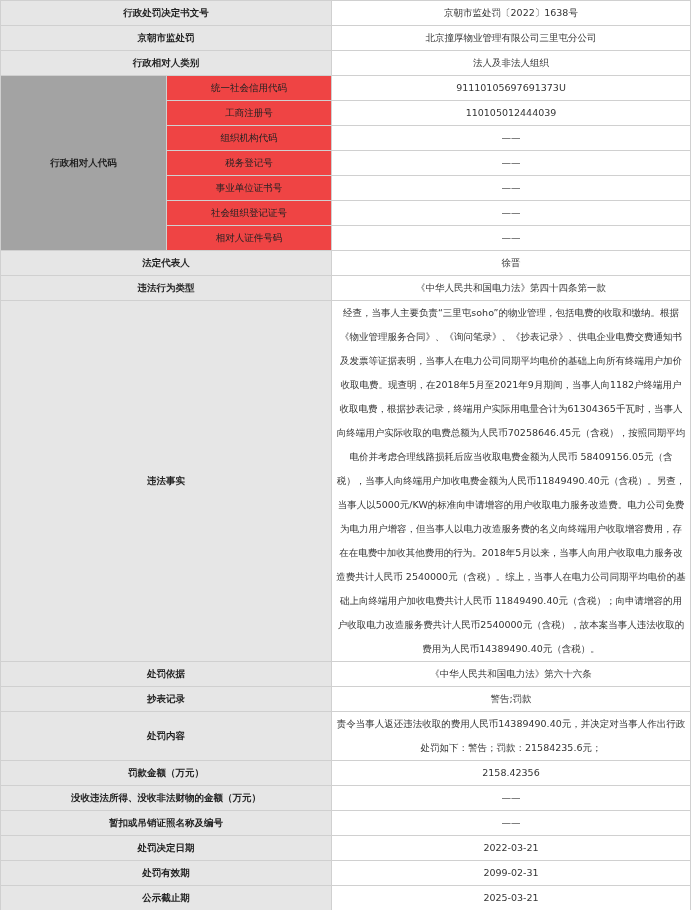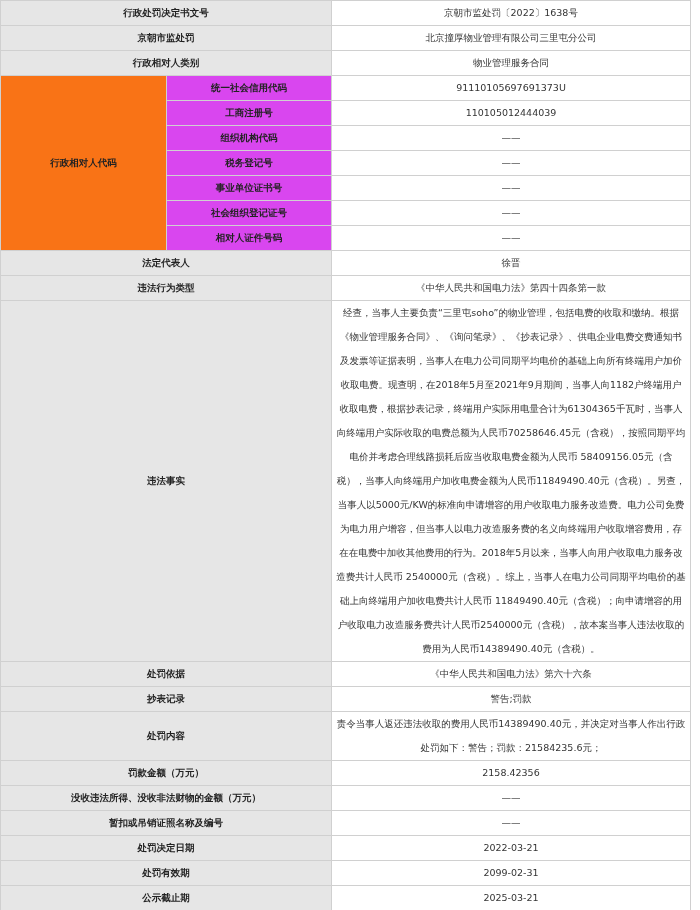--- a/index.html
+++ b/index.html
@@ -4,22 +4,22 @@
 <style>
   html, body { margin: 0; padding: 0; background: #ffffff; }
   body { width: 700px; height: 910px; overflow: hidden; position: relative;
          font-family: "DejaVu Sans", "Liberation Sans", sans-serif; }
   table.record { position: absolute; left: 0; top: 0; width: 690px;
                  border-collapse: collapse; table-layout: fixed; }
   table.record td { border: 1px solid #d0d0d0; text-align: center; vertical-align: middle;
                     font-size: 9.5px; line-height: 24px; padding: 0 4px; }
   td.label { background: #e6e6e6; color: #222; font-weight: bold; }
   td.value { background: #ffffff; color: #333; }
-  td.group { background: #f97316; color: #222; font-weight: bold; }
-  td.sub { background: #d946ef; color: #222; font-weight: bold; }
+  td.group { background: #a3a3a3; color: #222; font-weight: bold; }
+  td.sub { background: #ef4444; color: #222; font-weight: normal; }
   tr.std td { height: 24px; }
   td.facts { text-align: justify; text-align-last: center; line-height: 24.4px;
              padding: 0 7px 0 9px; font-size: 9.5px; }
   td.content { line-height: 20px; padding: 0 2px; }
 </style>
 </head>
 <body>
 
 <table class="record">
   <colgroup>
@@ -31,21 +31,21 @@
     <tr class="std">
       <td class="label" colspan="2">行政处罚决定书文号</td>
       <td class="value">京朝市监处罚〔2022〕1638号</td>
     </tr>
     <tr class="std">
       <td class="label" colspan="2">京朝市监处罚</td>
       <td class="value">北京撞厚物业管理有限公司三里屯分公司</td>
     </tr>
     <tr class="std">
       <td class="label" colspan="2">行政相对人类别</td>
-      <td class="value">物业管理服务合同</td>
+      <td class="value">法人及非法人组织</td>
     </tr>
     <tr class="std">
       <td class="group" rowspan="7">行政相对人代码</td>
       <td class="sub">统一社会信用代码</td>
       <td class="value">91110105697691373U</td>
     </tr>
     <tr class="std">
       <td class="sub">工商注册号</td>
       <td class="value">110105012444039</td>
     </tr>

